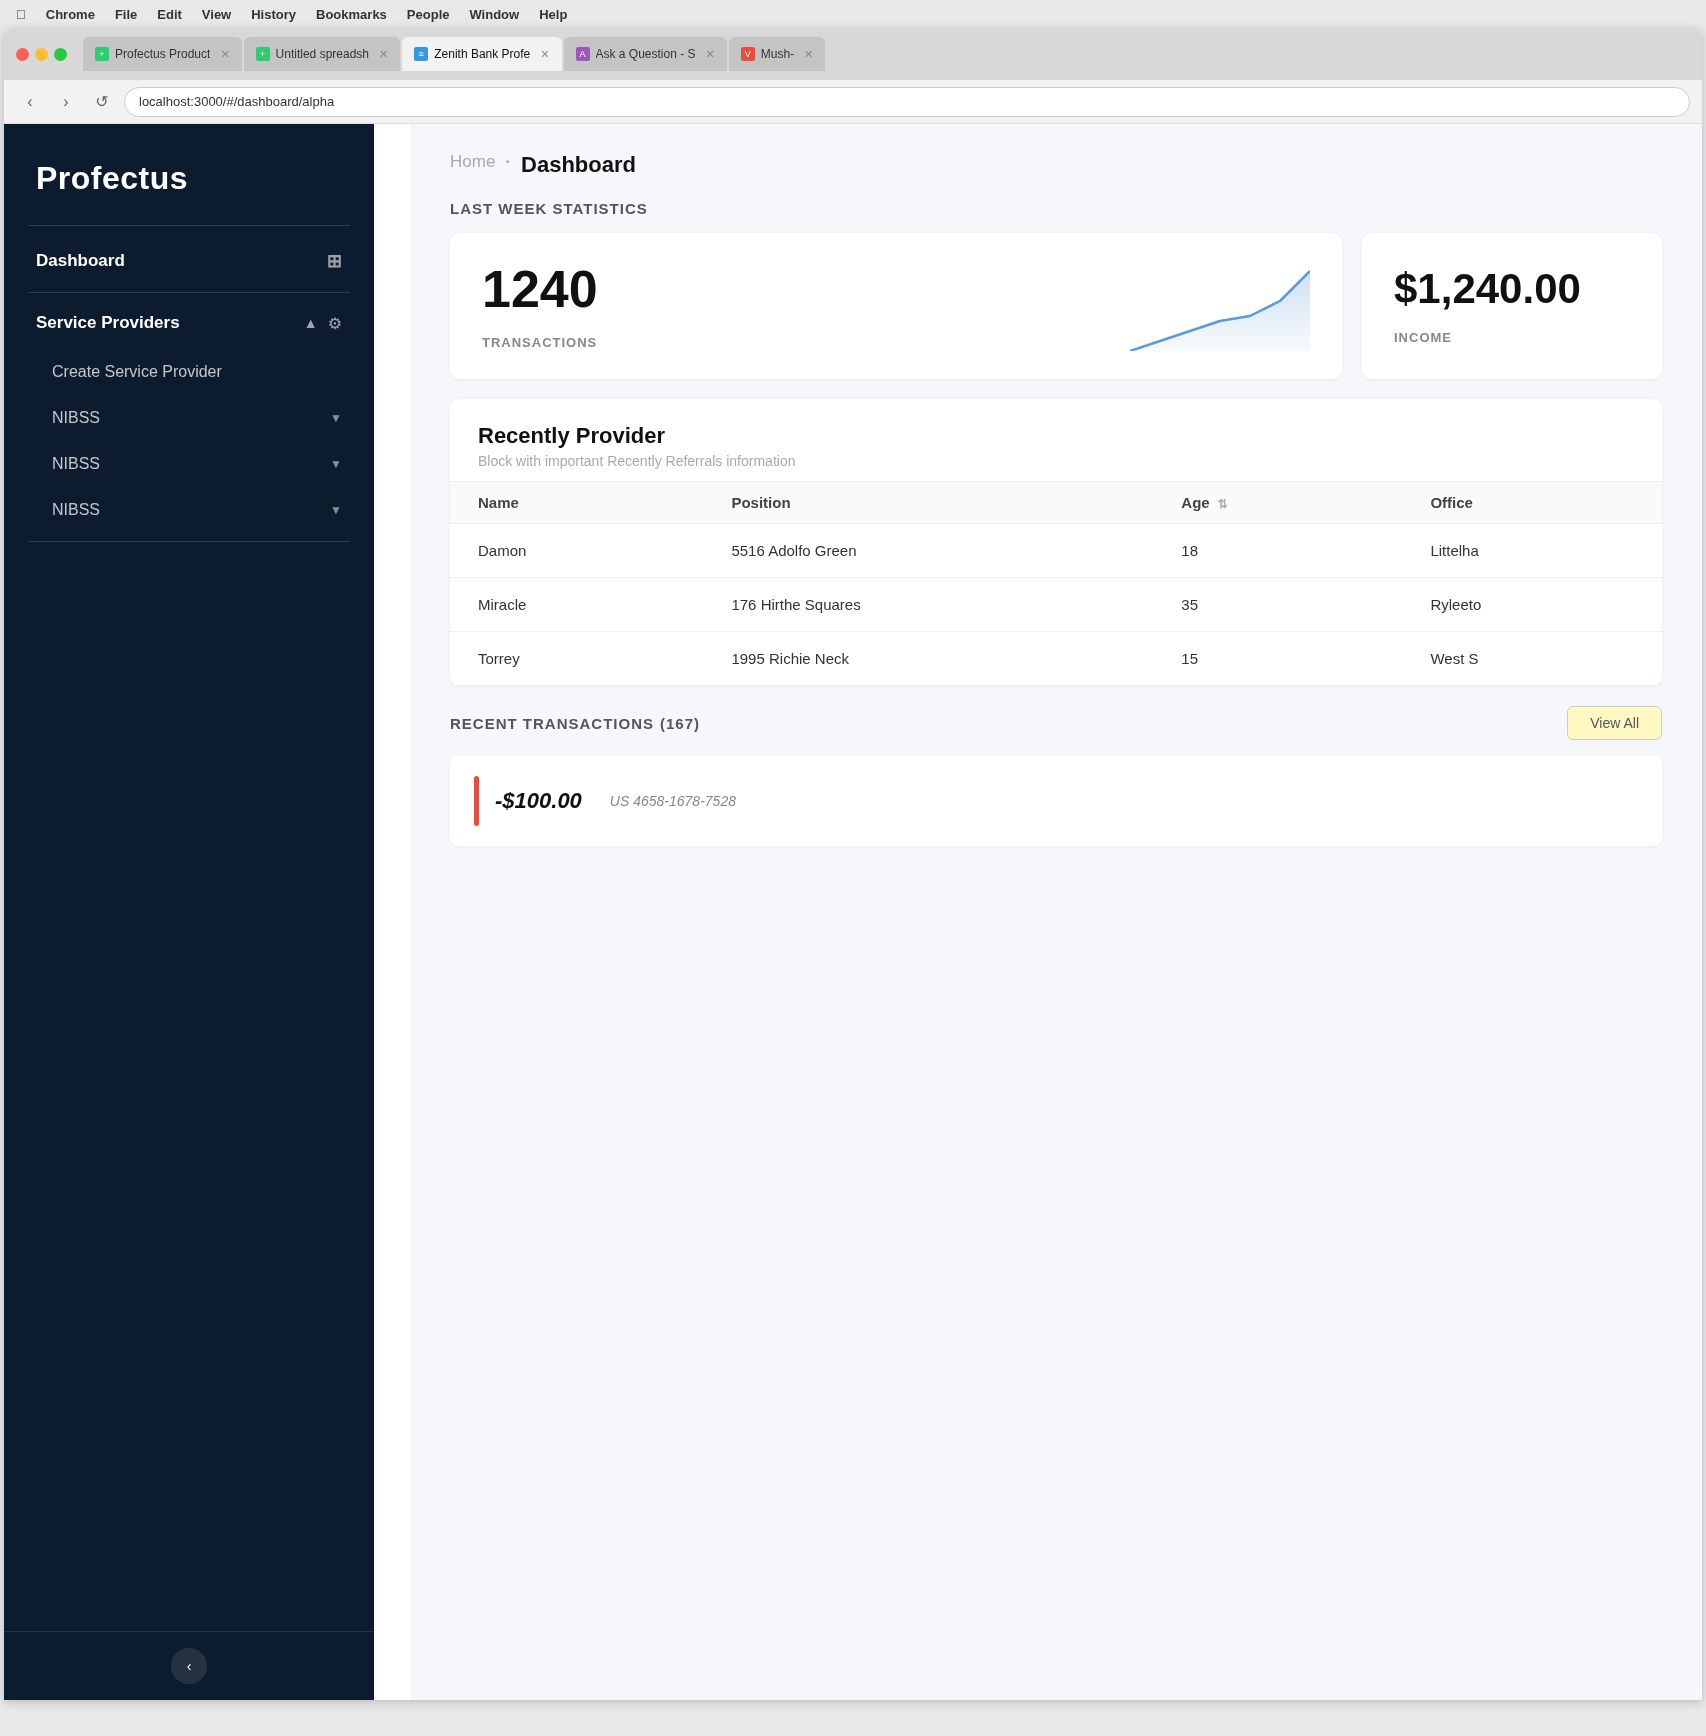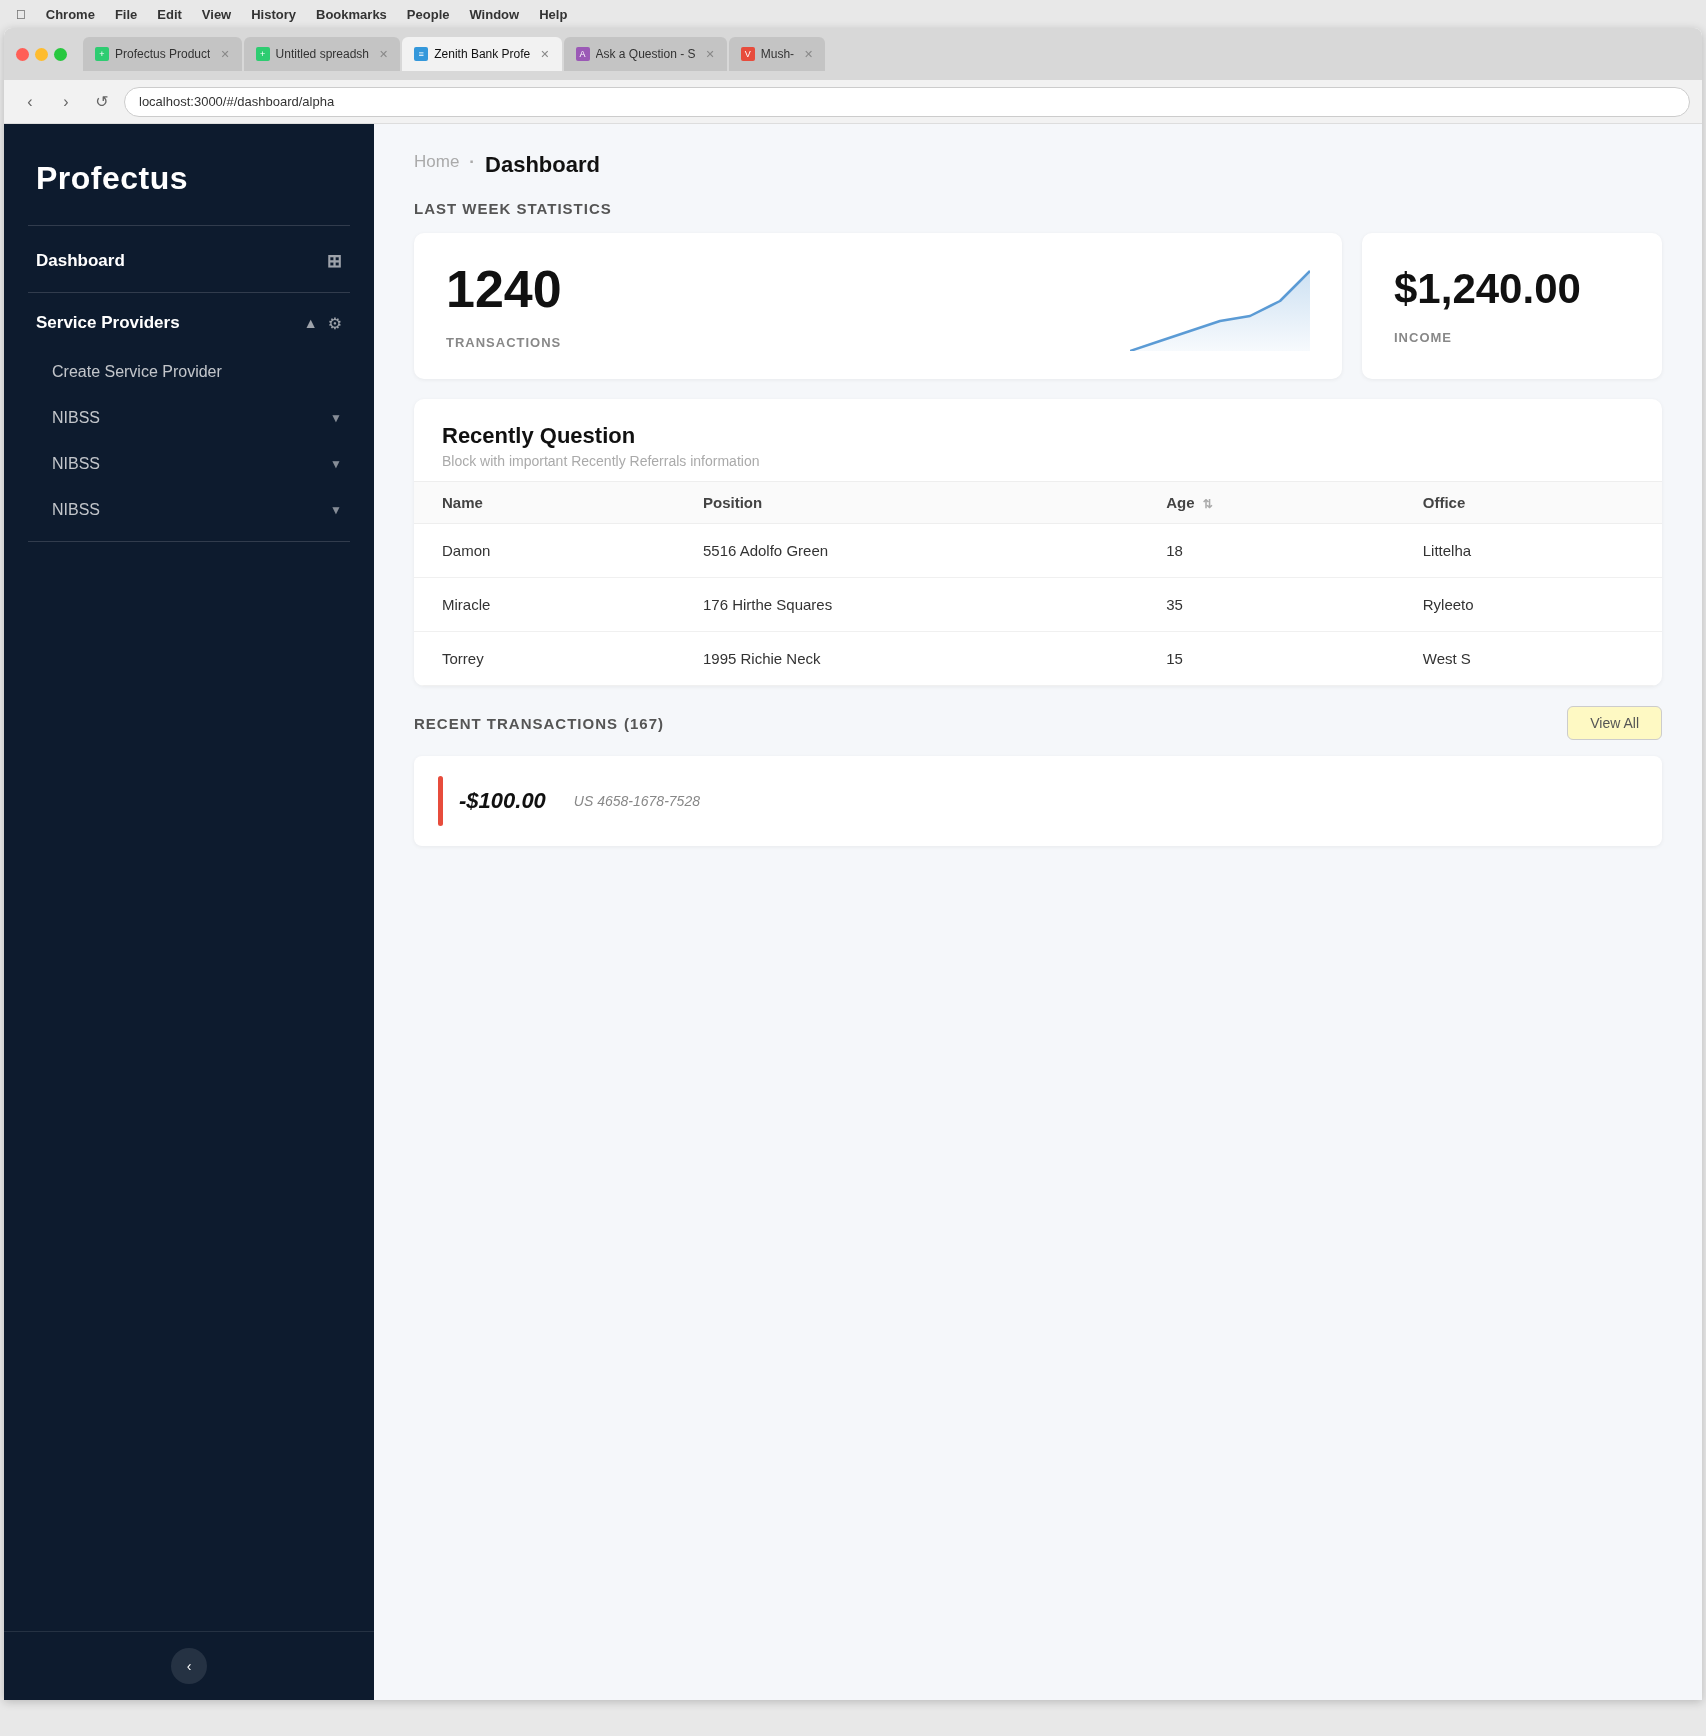--- a/index.html
+++ b/index.html
@@ -96,20 +96,21 @@
       background: #fff;
       color: #333;
       outline: none;
     }
 
     
     .app-container {
       display: flex;
       height: calc(1736px - 28px - 52px - 44px - 36px);
       min-height: 800px;
+      gap: 36px;
     }
 
     
     .sidebar {
       width: 370px;
       background: #0d1b2e;
       color: #fff;
       flex-shrink: 0;
       display: flex;
       flex-direction: column;
@@ -434,21 +435,21 @@
               <div class="stat-label">INCOME</div>
             </div>
           </div>
 
         </div>
       </div>
 
       <div class="referrals-section">
         <div class="referrals-card">
           <div class="referrals-header">
-            <div class="referrals-title">Recently Question</div>
+            <div class="referrals-title">Recently Provider</div>
             <div class="referrals-subtitle">Block with important Recently Referrals information</div>
           </div>
           <table class="referrals-table">
             <thead>
               <tr>
                 <th><span>Name</span></th>
                 <th><span>Position</span></th>
                 <th>
                   <span>Age</span>
                   <span class="sort-icon">⇅</span>

